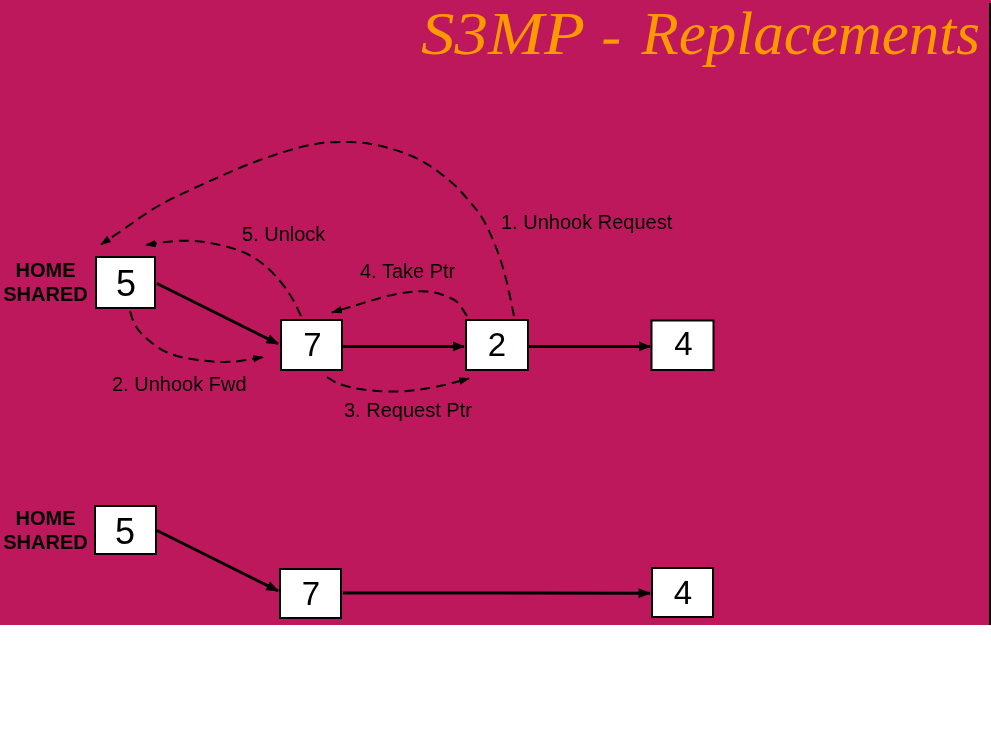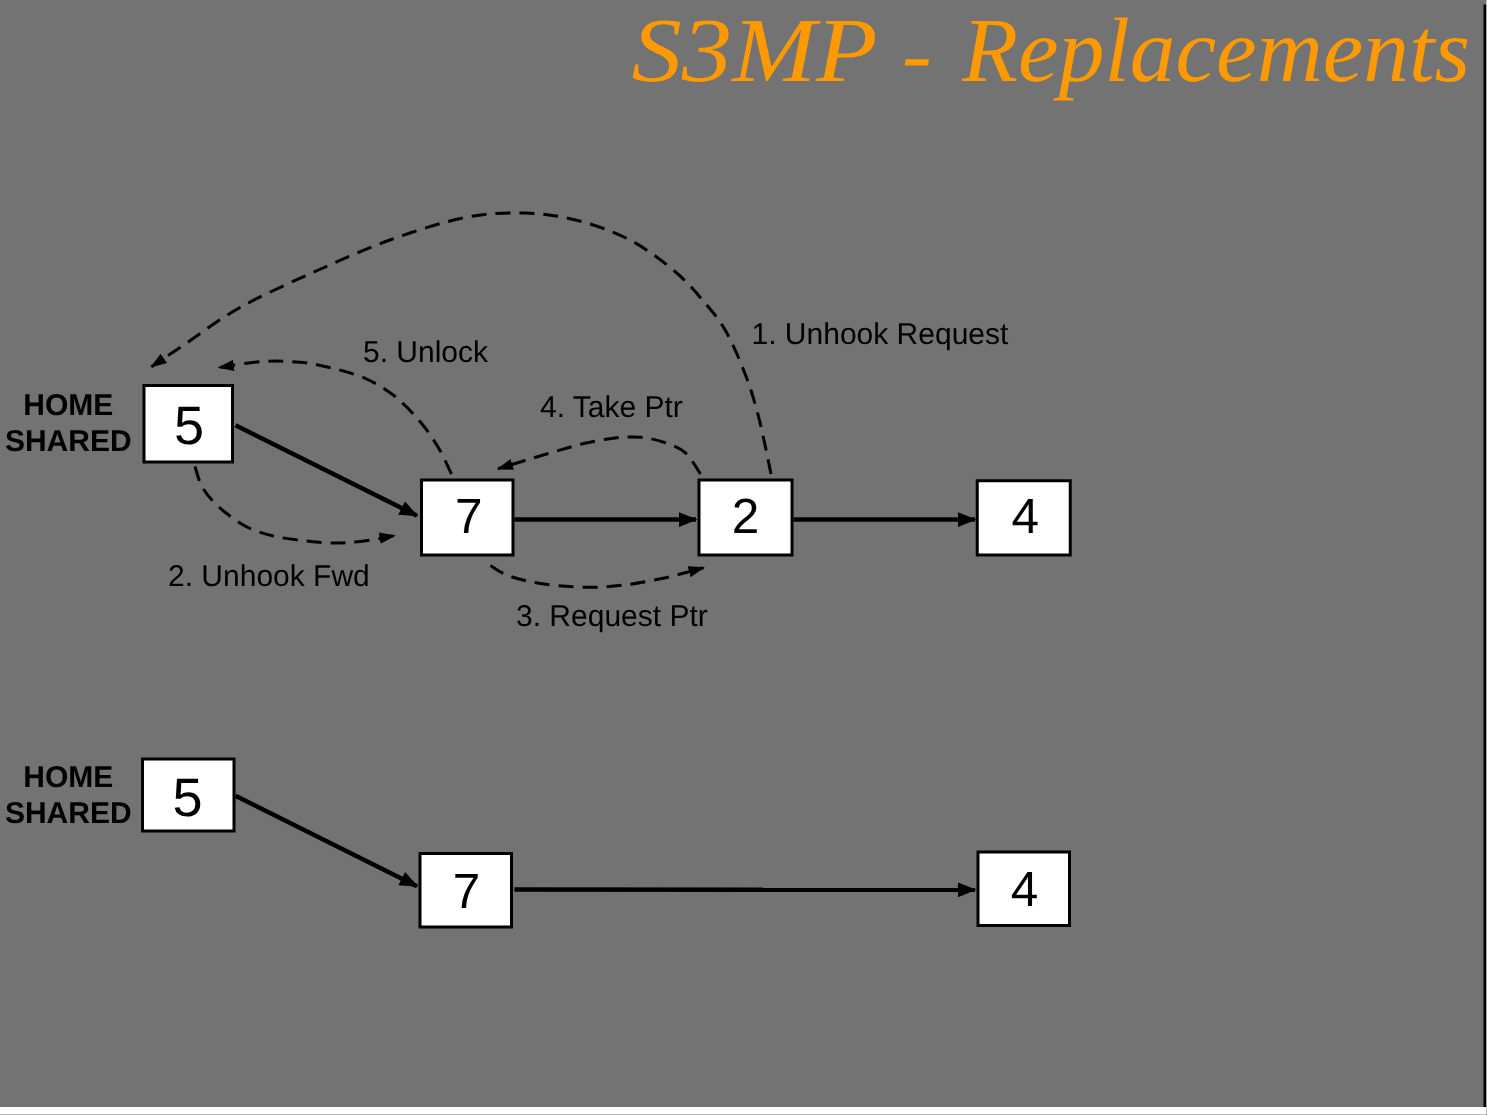--- a/index.html
+++ b/index.html
@@ -1,16 +1,16 @@
 <!DOCTYPE html>
 <html><head>
 <meta charset="utf-8">
 <style>
   html,body{margin:0;padding:0;background:#ffffff;}
-  #page{position:relative;width:991px;height:738px;background:#737373;overflow:hidden;}
+  #page{position:relative;width:991px;height:625px;background:#be185d;overflow:hidden;}
   svg{position:absolute;left:0;top:0;}
 </style>
 </head>
 <body>
 <div id="page">
 <svg width="991" height="743" viewBox="0 0 991 743">
   <defs>
     <marker id="mA" markerUnits="userSpaceOnUse" markerWidth="15" markerHeight="11" refX="11.5" refY="5" orient="auto">
       <path d="M0,0 L12.5,5 L0,10 z" fill="#000"></path>
     </marker>

